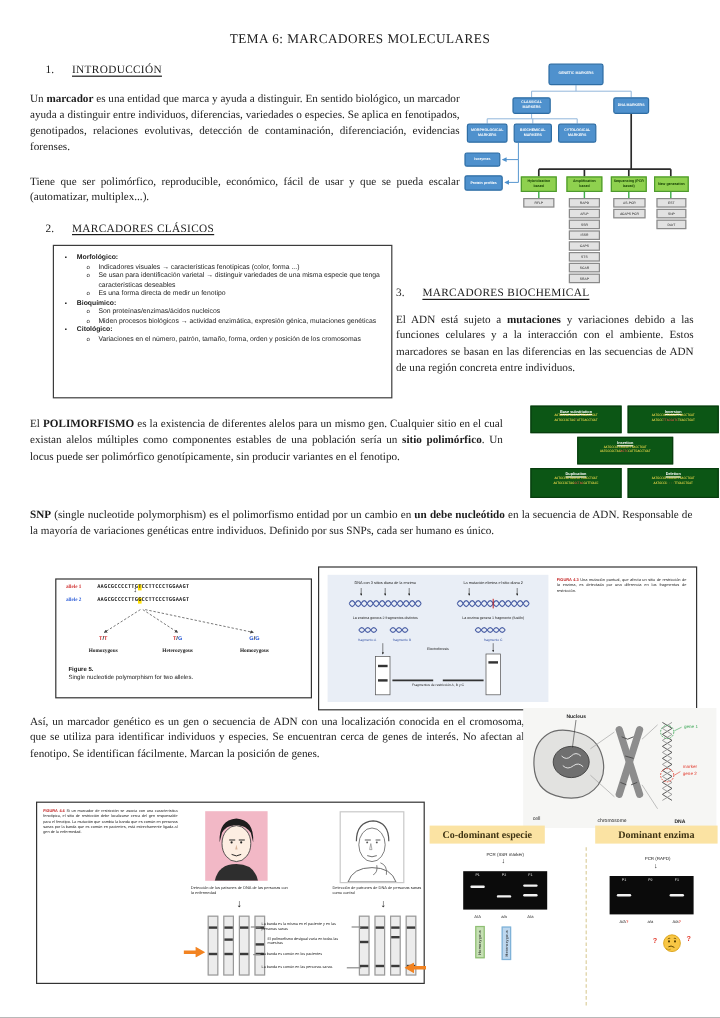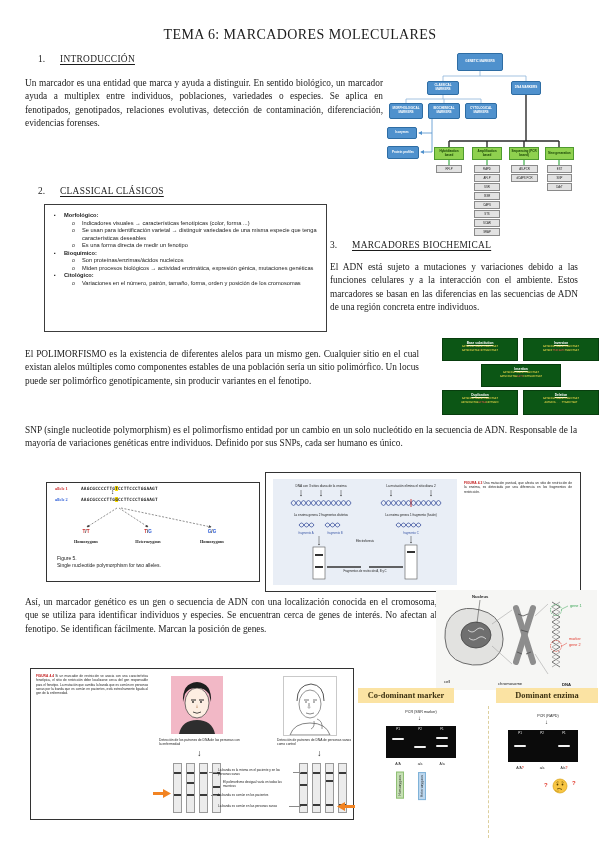--- a/index.html
+++ b/index.html
@@ -1,21 +1,21 @@
 <!DOCTYPE html>
 <html><head>
 <meta charset="utf-8">
 <style>
   html,body{margin:0;padding:0;background:#888;}
   #page{position:relative;width:600px;height:848px;background:#ffffff;overflow:hidden;
         font-family:"Liberation Serif",serif;color:#1b1b1b;}
   .jtext{text-align:justify;font-size:9.3px;line-height:13.4px;}
-  .b{font-weight:normal;}
-  
-  .doc-title{position:absolute;top:27px;left:0;right:0;text-align:center;font-size:14px;letter-spacing:.4px;}
+  .b{font-weight:bold;}
+  
+  .doc-title{position:absolute;top:27px;left:0;right:0;text-align:center;font-size:11px;letter-spacing:.4px;}
   .sec-head{position:absolute;font-size:9.4px;}
   .sec-head .num{display:inline-block;width:22px;}
   .sec-head .hd{text-decoration:underline;text-underline-offset:1.5px;letter-spacing:.3px;}
   #h-intro{top:54px;left:38px;}
   #p-intro1{position:absolute;top:77px;left:25px;width:358px;}
   #p-intro2{position:absolute;top:146px;left:25px;width:358px;}
   #h-clasicos{top:186px;left:38px;}
   
   #classic-box{position:absolute;top:204px;left:44px;width:283px;height:128px;border:1.2px solid #3c3c3c;
     box-sizing:border-box;padding:7px 9px;font-family:"Liberation Sans",sans-serif;font-size:5.7px;line-height:7.5px;}
@@ -107,25 +107,26 @@
 <body>
 
 <div id="page">
 
   <div class="doc-title">TEMA 6: MARCADORES MOLECULARES</div>
 
   <div class="sec-head" id="h-intro">
     <span class="num">1.</span><span class="hd">INTRODUCCIÓN</span>
   </div>
   <div class="jtext" id="p-intro1">
-    <span>Un </span><span class="b">marcador</span><span> es una entidad que marca y ayuda a distinguir. En sentido biológico, un marcador ayuda a multiplex entre individuos, poblaciones, variedades o especies. Se aplica en fenotipados, genotipados, relaciones evolutivas, detección de contaminación, diferenciación, evidencias forenses.</span>
-  </div>
+    <span>Un </span><span class="b">marcador</span><span> es una entidad que marca y ayuda a distinguir. En sentido biológico, un marcador ayuda a distinguir entre individuos, diferencias, variedades o especies. Se aplica en fenotipados, genotipados, relaciones evolutivas, detección de contaminación, diferenciación, evidencias forenses.</span>
+  </div>
+  <div class="jtext" id="p-intro2">Tiene que ser polimórfico, reproducible, económico, fácil de usar y que se pueda escalar (automatizar, multiplex...).</div>
 
   <div class="sec-head" id="h-clasicos">
-    <span class="num">2.</span><span class="hd">CLASSICAL CLÁSICOS</span>
+    <span class="num">2.</span><span class="hd">MARCADORES CLÁSICOS</span>
   </div>
 
   <div id="classic-box">
     <div class="cbx-title">
         <span class="m1">▪</span>
         <span>Morfológico:</span>
       </div>
     <div class="cbx-sub">
         <span class="m2">o</span>
         <span class="st">Indicadores visuales → características fenotípicas (color, forma ...)</span>
@@ -251,21 +252,21 @@
       <div class="mut-seq"><span>AATGCCGCTAG</span><span class="mut-red">GCTAG</span><span>CATTGACC</span></div>
     </div>
     <div class="mut-box" style="left:81px;top:52px;width:76px;height:25px;">
       <div class="mut-label">Deletion</div>
       <div class="mut-seq">AATGCCGCTAGCATTGACCTGAT</div>
       <div class="mut-seq"><span>AATGCCG</span><span class="mut-red">····</span><span>TTGACCTGAT</span></div>
     </div>
   </div>
 
   <div class="jtext" id="p-snp">
-    <span class="b">SNP</span><span> (single nucleotide polymorphism) es el polimorfismo entidad por un cambio en </span><span class="b">un solo nucleótido</span><span> en la secuencia de ADN. Responsable de la mayoría de variaciones genéticas entre individuos. Definido por sus SNPs, cada ser humano es único.</span>
+    <span class="b">SNP</span><span> (single nucleotide polymorphism) es el polimorfismo entidad por un cambio en </span><span class="b">un debe nucleótido</span><span> en la secuencia de ADN. Responsable de la mayoría de variaciones genéticas entre individuos. Definido por sus SNPs, cada ser humano es único.</span>
   </div>
 
   <div id="fig5">
     <div class="allele-row al1" style="top:3px;">
       <span class="al-label">allele 1</span><span class="al-seq"><span>AAGCGCCCCTTG</span><span class="al-snp">T</span><span>CCTTCCCTGGAAGT</span></span>
     </div>
     <div id="fig5-updown">↕</div>
     <div class="allele-row al2" style="top:14px;">
       <span class="al-label">allele 2</span><span class="al-seq"><span>AAGCGCCCCTTG</span><span class="al-snp">G</span><span>CCTTCCCTGGAAGT</span></span>
     </div>
@@ -465,21 +466,21 @@
         </svg>
     </div>
     <div class="oarrow" style="left:306px;top:133px;">
       <svg width="18" height="9" viewBox="0 0 18 9">
           <path d="M18,3 h-10 v-3 l-8,4.5 8,4.5 v-3 h10 z" fill="#f28321"></path>
         </svg>
     </div>
   </div>
 
   <div id="comparison">
-    <div class="cmp-header" style="left:2px;width:96px;">Co-dominant marker</div>
+    <div class="cmp-header" style="left:2px;width:96px;">Co-dominant especie</div>
     <div class="cmp-header" style="left:140px;width:102px;">Dominant enzima</div>
     <div id="cmp-divider"></div>
 
     <div class="cmp-method" style="left:10px;top:24px;width:110px;">PCR (SSR marker)</div>
     <div class="cmp-arrow" style="left:62px;top:29px;">↓</div>
     <div class="bgel" style="left:30px;top:40px;">
       <span class="lbl" style="left:5px;">P1</span>
       <span class="lbl" style="left:27px;">P2</span>
       <span class="lbl" style="left:49px;">F1</span>
       <div class="wband" style="left:6px;top:12px;"></div>

